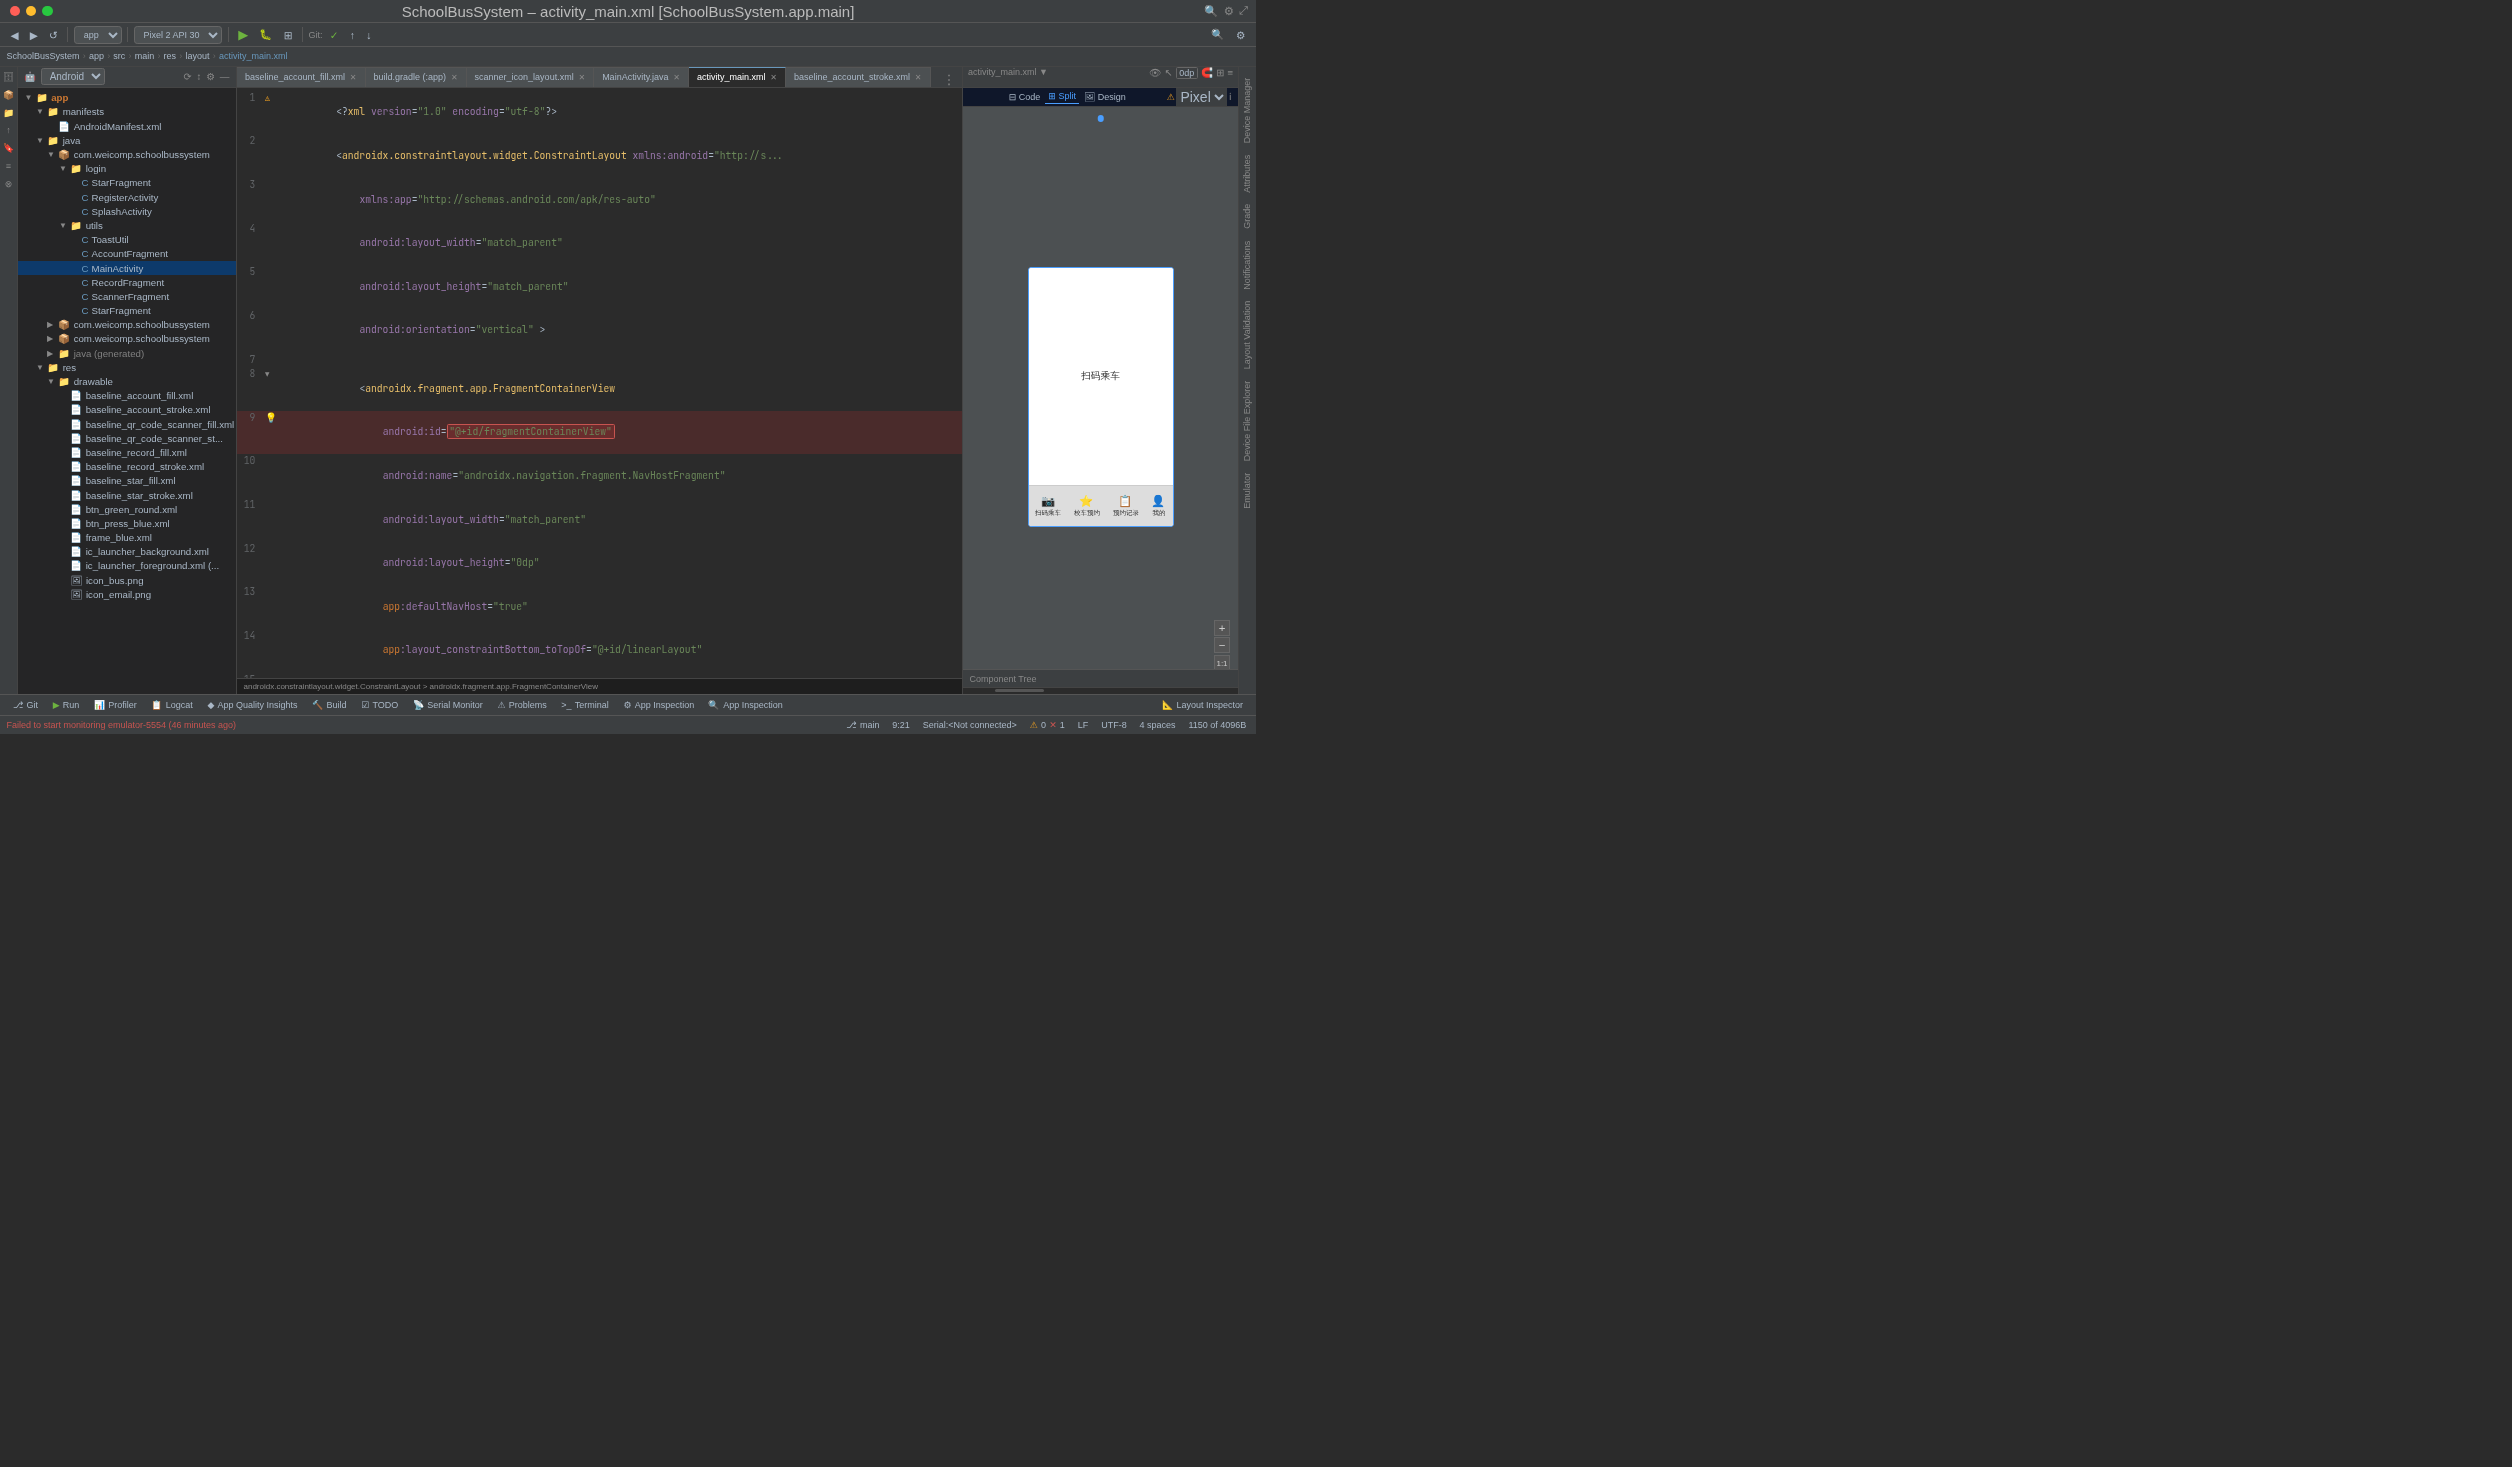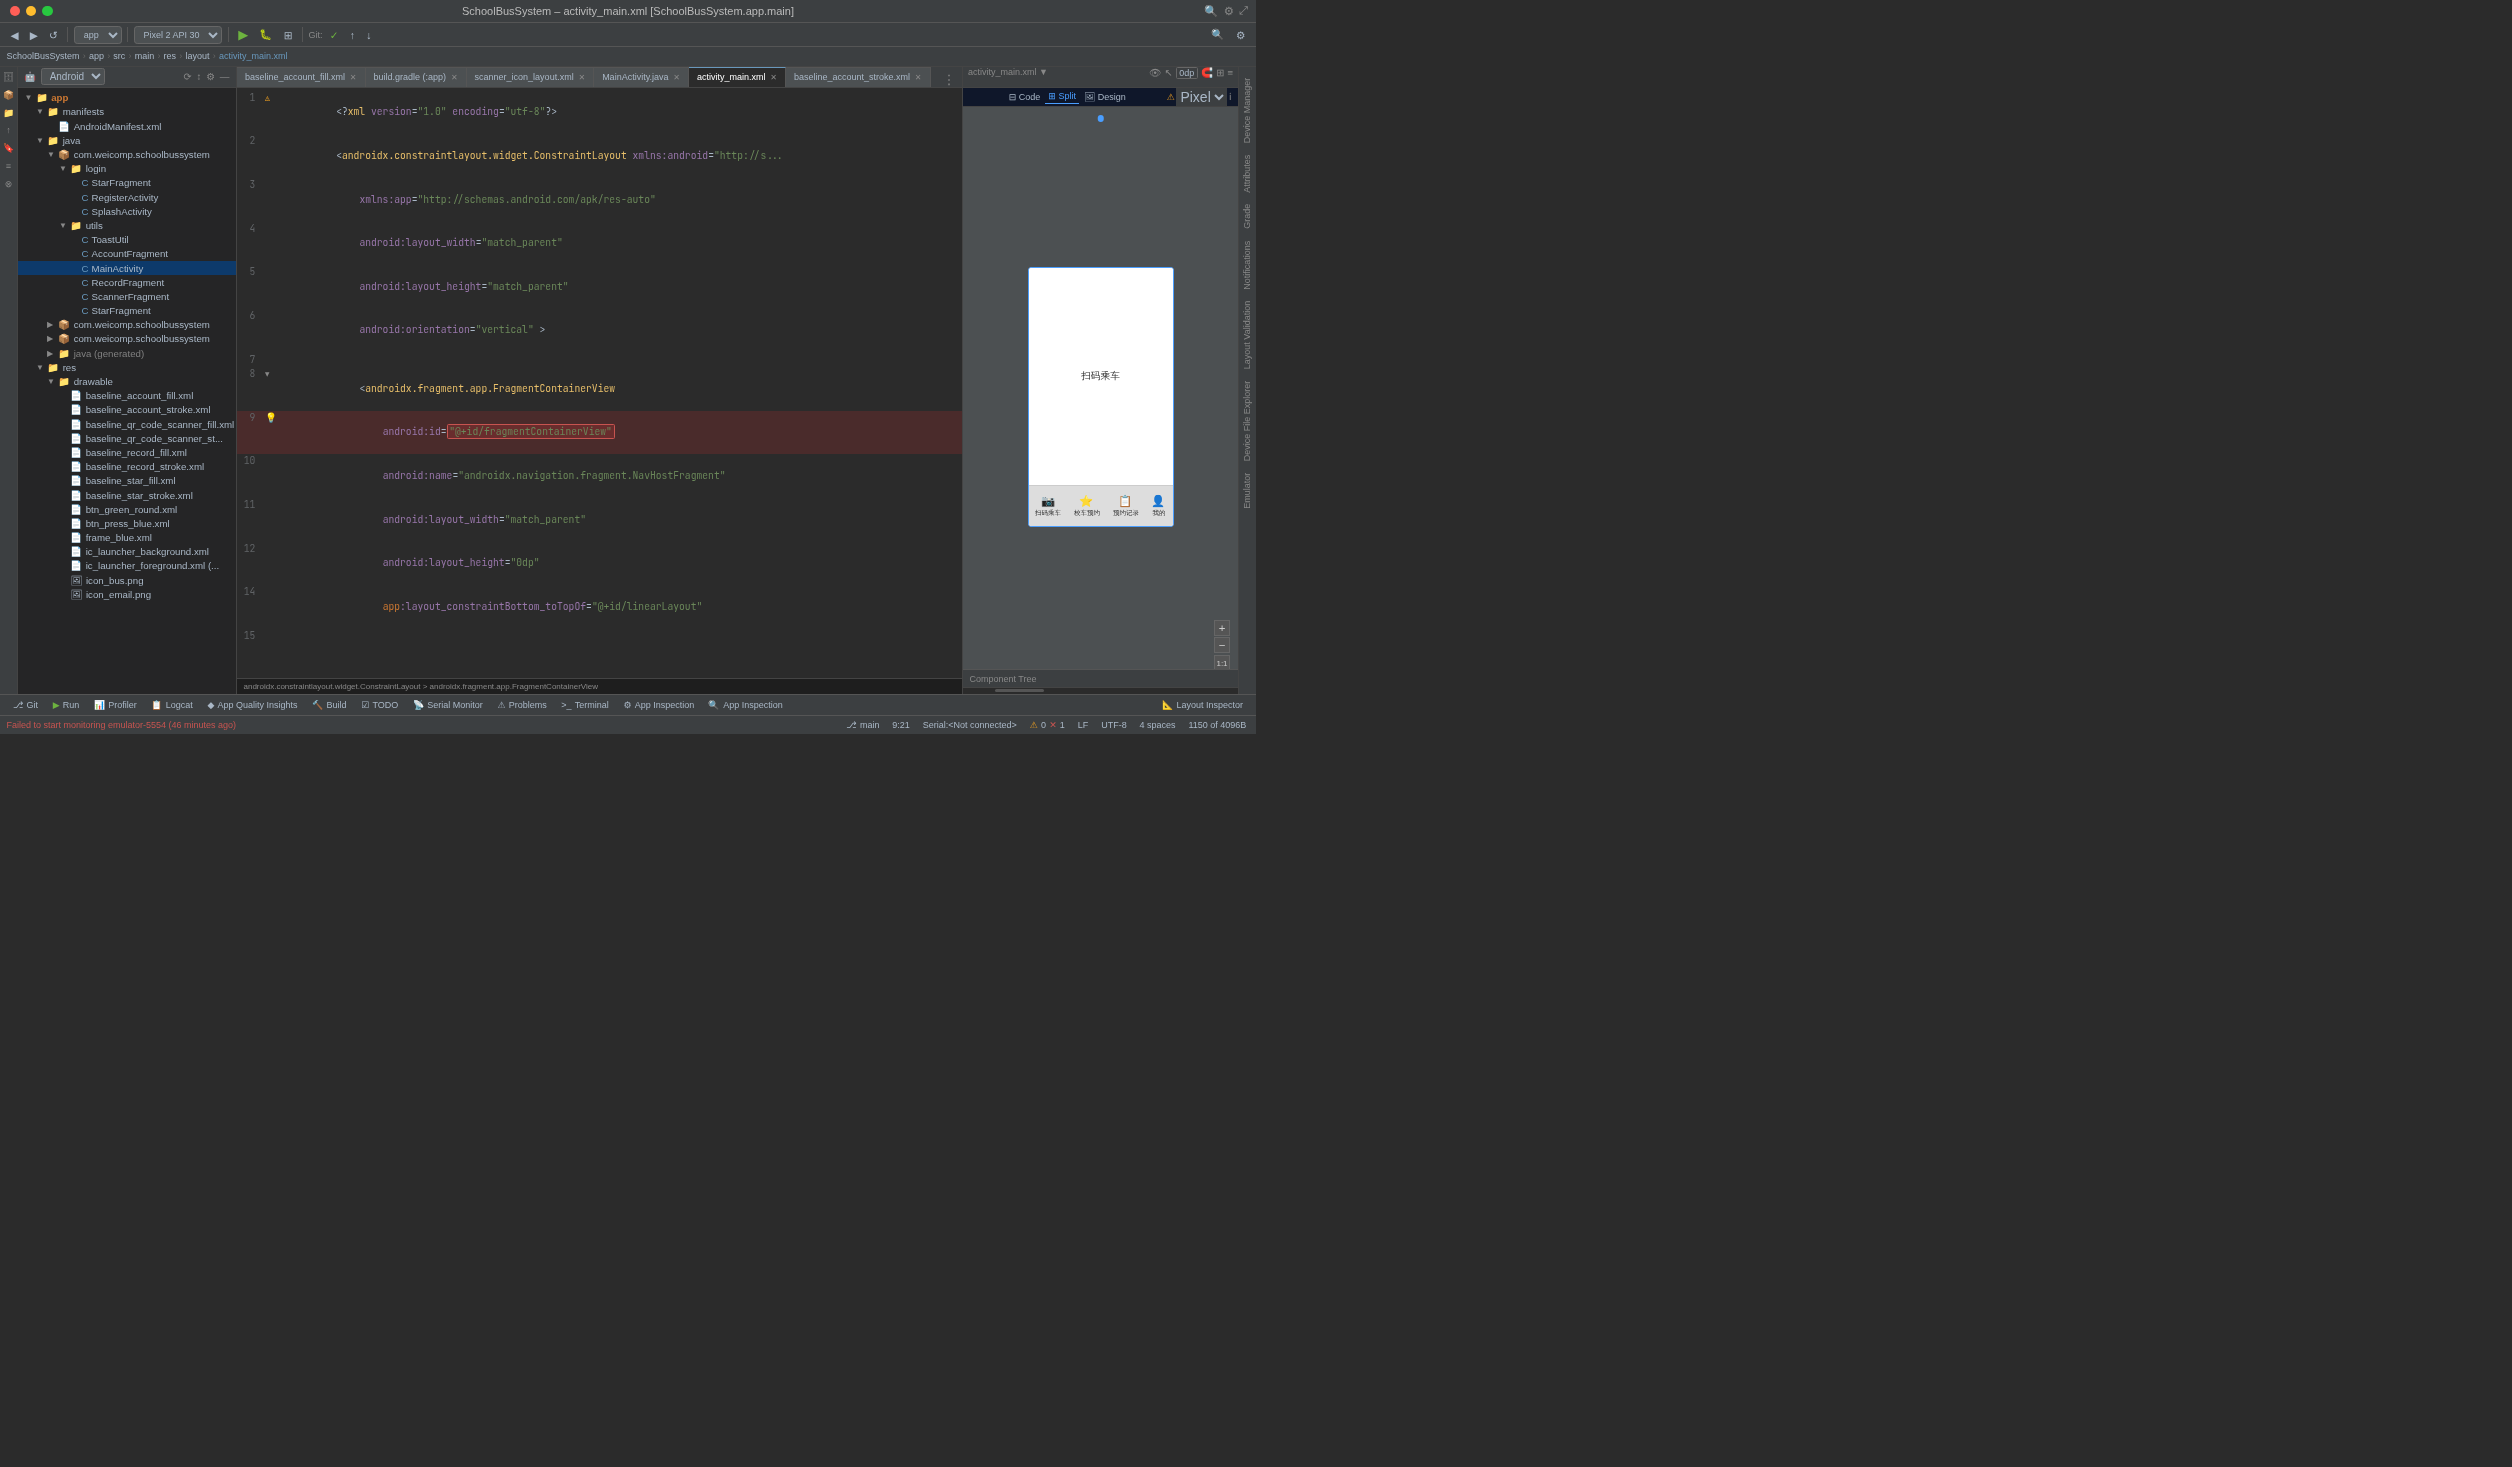--- a/index.html
+++ b/index.html
@@ -32,21 +32,21 @@
     }
     .traffic-light {
       width: 10.5px;
       height: 10.5px;
       border-radius: 50%;
     }
     .tl-red { background: #ff5f57; }
     .tl-yellow { background: #ffbd2e; }
     .tl-green { background: #28c840; }
     .title-bar-text {
-      font-size: 11px;
+      font-size: 15px;
       color: #bbb;
     }
     .title-bar-actions {
       position: absolute;
       right: 8px;
       display: flex;
       gap: 4.9px;
     }
     .title-bar-icon {
       color: #888;
@@ -884,20 +884,27 @@
       </div>
 
       <div class="code-line">
         <span class="line-num">12</span>
         <span class="line-gutter"></span>
         <span class="line-content">
           &nbsp;&nbsp;&nbsp;&nbsp;&nbsp;&nbsp;&nbsp;&nbsp;<span class="xml-attr">android:layout_height</span><span class="xml-bracket">=</span><span class="xml-val">"0dp"</span>
         </span>
       </div>
 
+      <div class="code-line">
+        <span class="line-num">13</span>
+        <span class="line-gutter"></span>
+        <span class="line-content">
+          &nbsp;&nbsp;&nbsp;&nbsp;&nbsp;&nbsp;&nbsp;&nbsp;<span class="xml-ns">app</span><span class="xml-attr">:defaultNavHost</span><span class="xml-bracket">=</span><span class="xml-val">"true"</span>
+        </span>
+      </div>
 
       <div class="code-line">
         <span class="line-num">14</span>
         <span class="line-gutter"></span>
         <span class="line-content">
           &nbsp;&nbsp;&nbsp;&nbsp;&nbsp;&nbsp;&nbsp;&nbsp;<span class="xml-ns">app</span><span class="xml-attr">:layout_constraintBottom_toTopOf</span><span class="xml-bracket">=</span><span class="xml-val">"@+id/linearLayout"</span>
         </span>
       </div>
 
       <div class="code-line">

